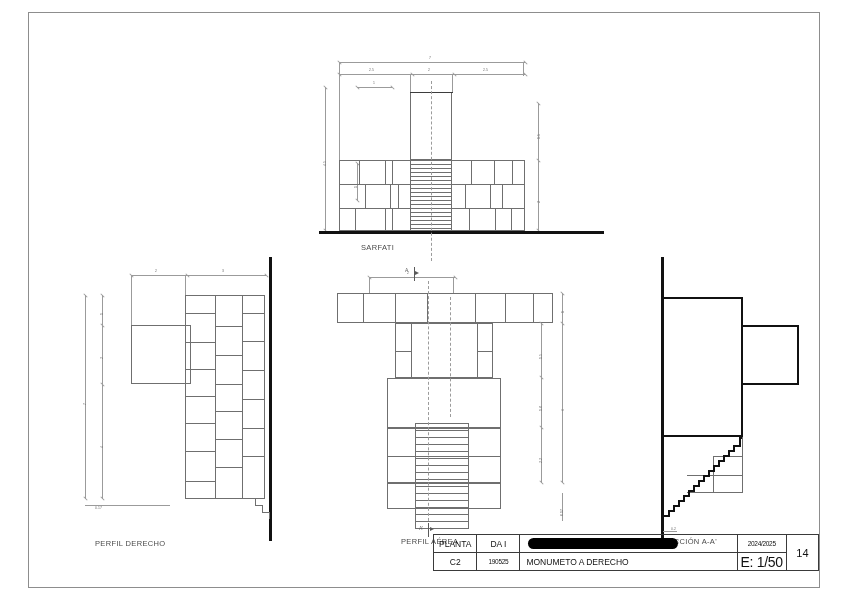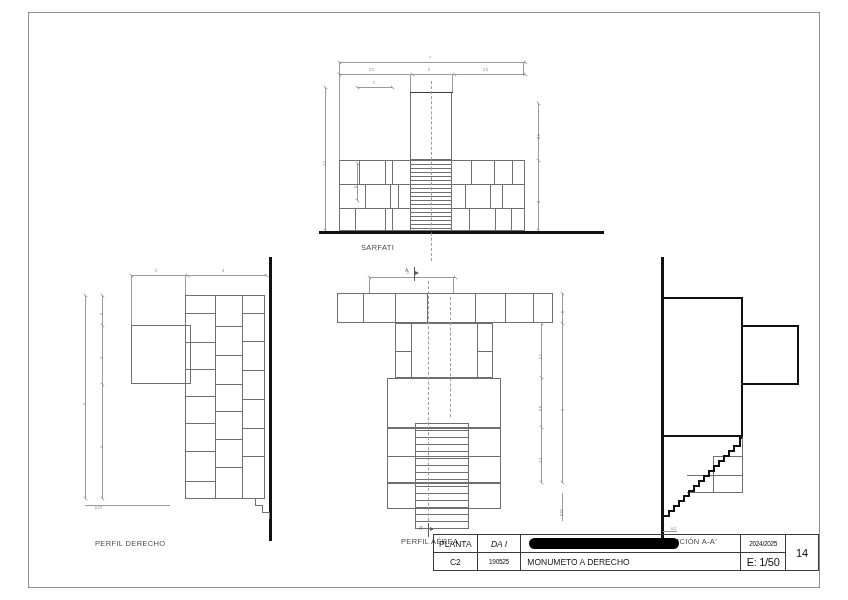--- a/index.html
+++ b/index.html
@@ -362,30 +362,30 @@
     <div class="dim h" style="left:34px;top:278px;width:14px;"></div>
     <div class="dtxt" style="left:42px;top:274px;">0.2</div>
 
     <div class="cap" style="left:34px;top:284px;">SECCIÓN A-A'</div>
   </div>
 
   <table class="tb" style="left:404px;top:521px;">
     <tbody>
           <tr>
       <td style="width:38px;">PLANTA</td>
-      <td style="width:42px;font-style:italic;">DA I</td>
+      <td style="width:42px;">DA I</td>
       <td class="left" style="width:228px;">
         <span class="redact"></span>
       </td>
       <td class="tiny" style="width:40px;">2024/2025</td>
       <td class="num" rowspan="2" style="width:30px;">14</td>
     </tr>
     <tr>
       <td>C2</td>
       <td class="tiny">190525</td>
       <td class="left">MONUMETO A DERECHO</td>
-      <td class="tiny" style="font-size:11px;">E: 1/50</td>
+      <td class="tiny" style="font-size:14px;">E: 1/50</td>
     </tr>
   </tbody>
       </table>
 
 </div>
 </div>
 
 </body></html>

